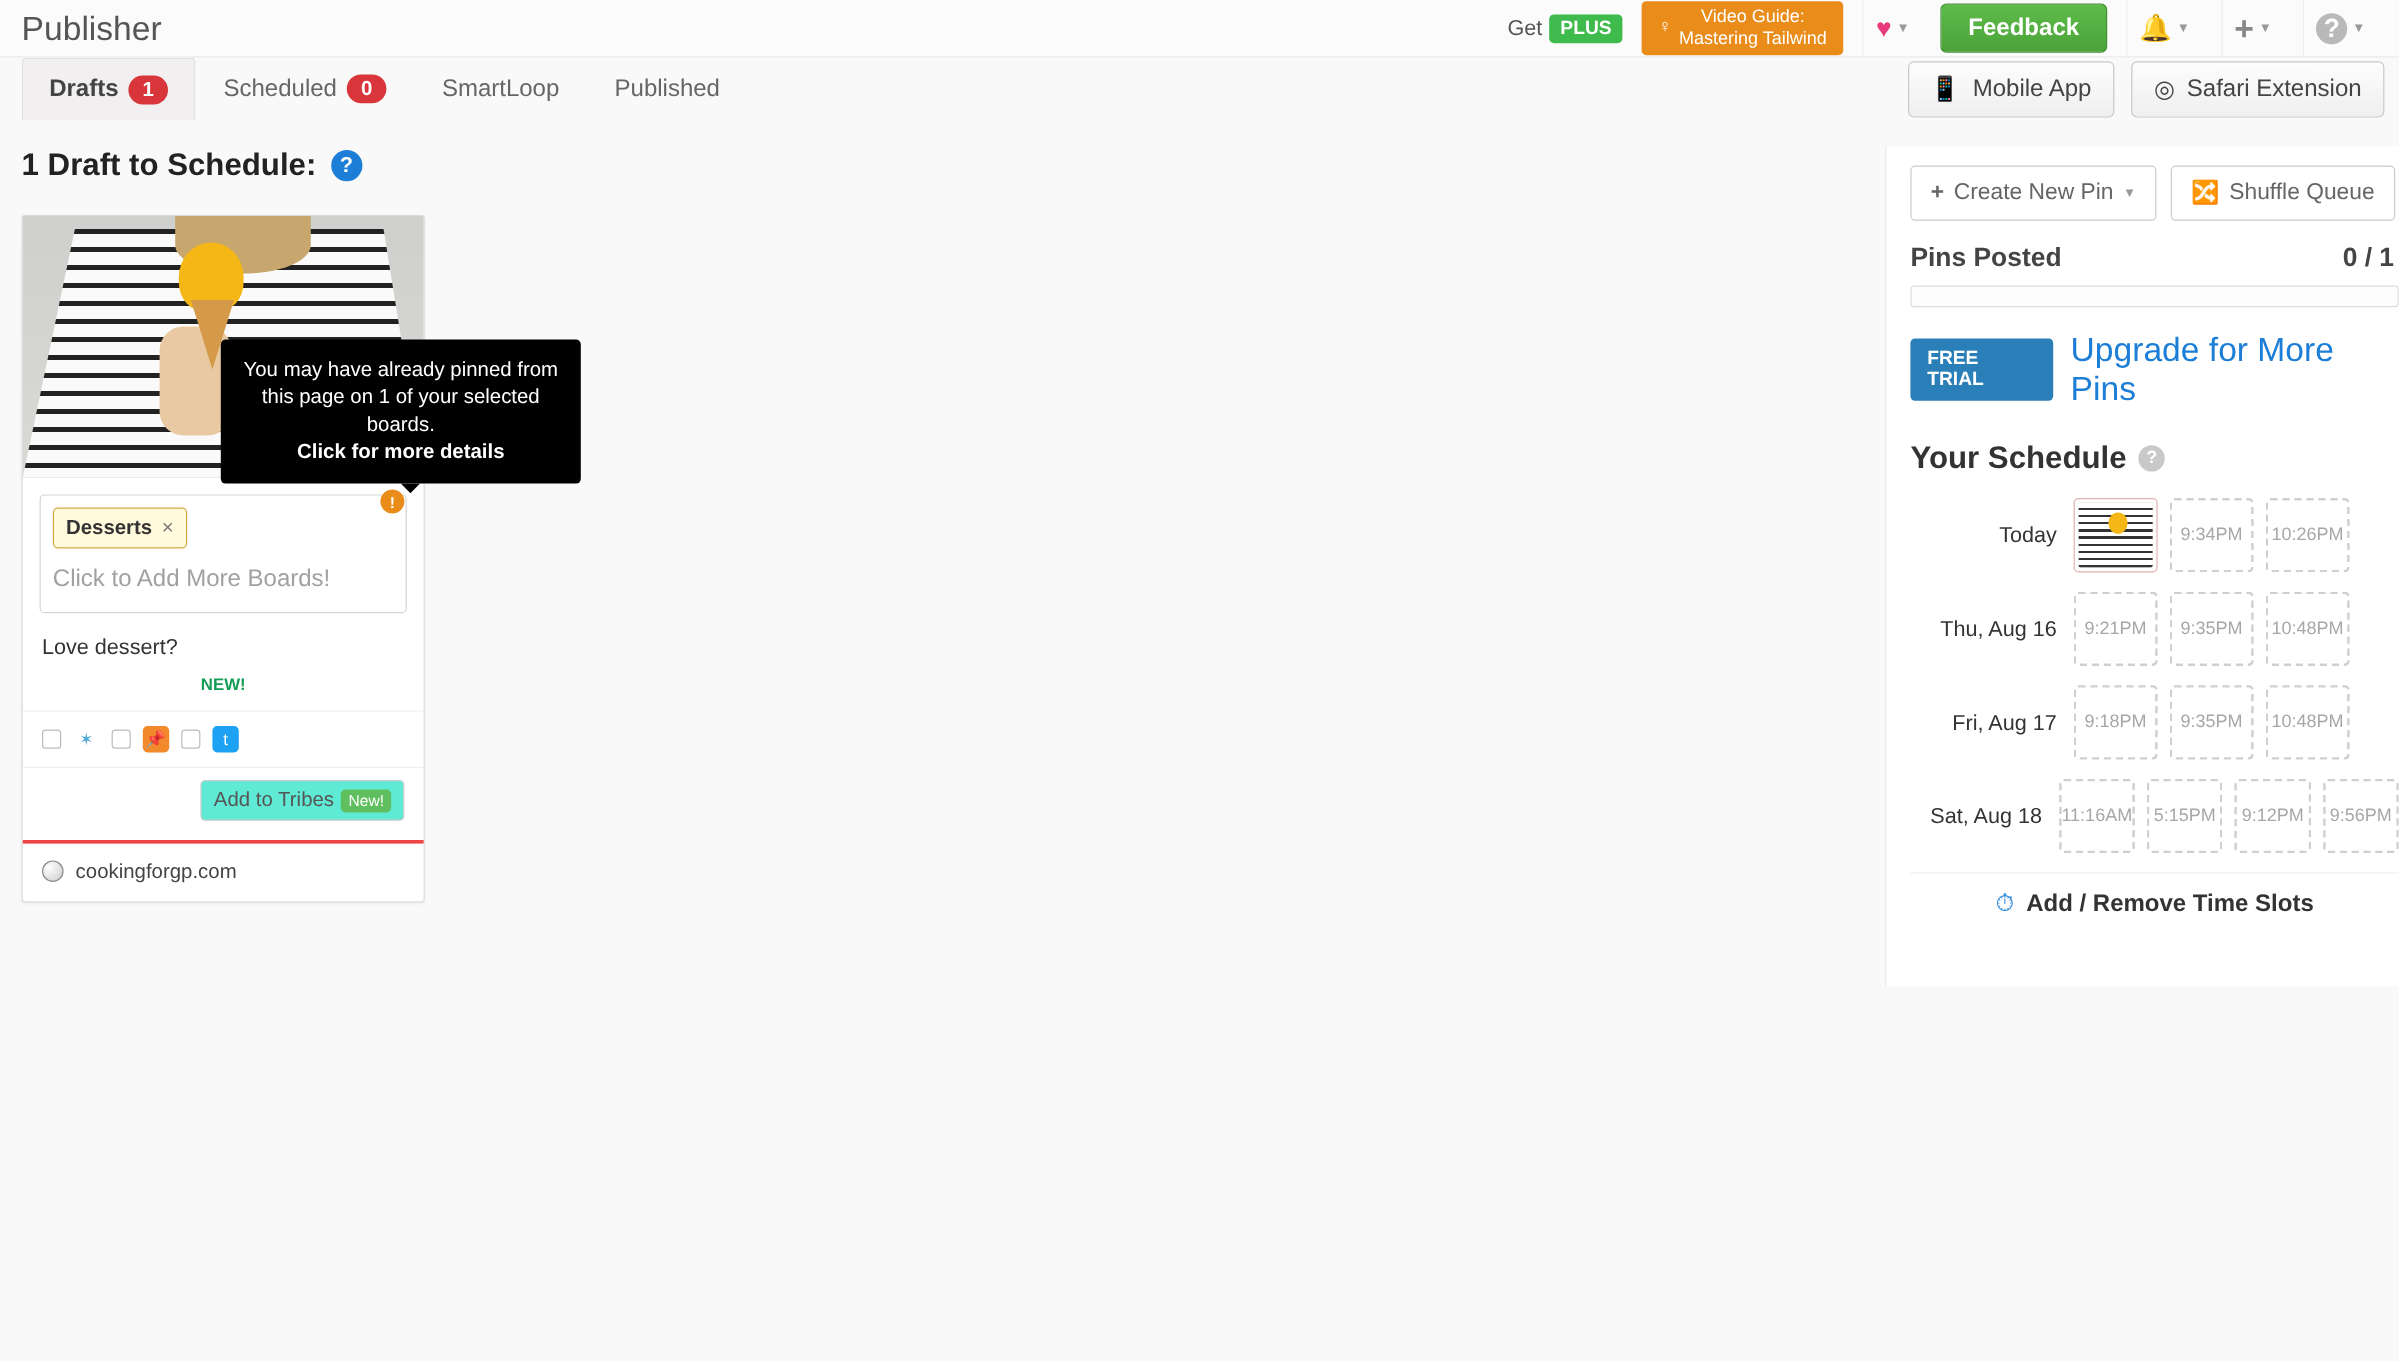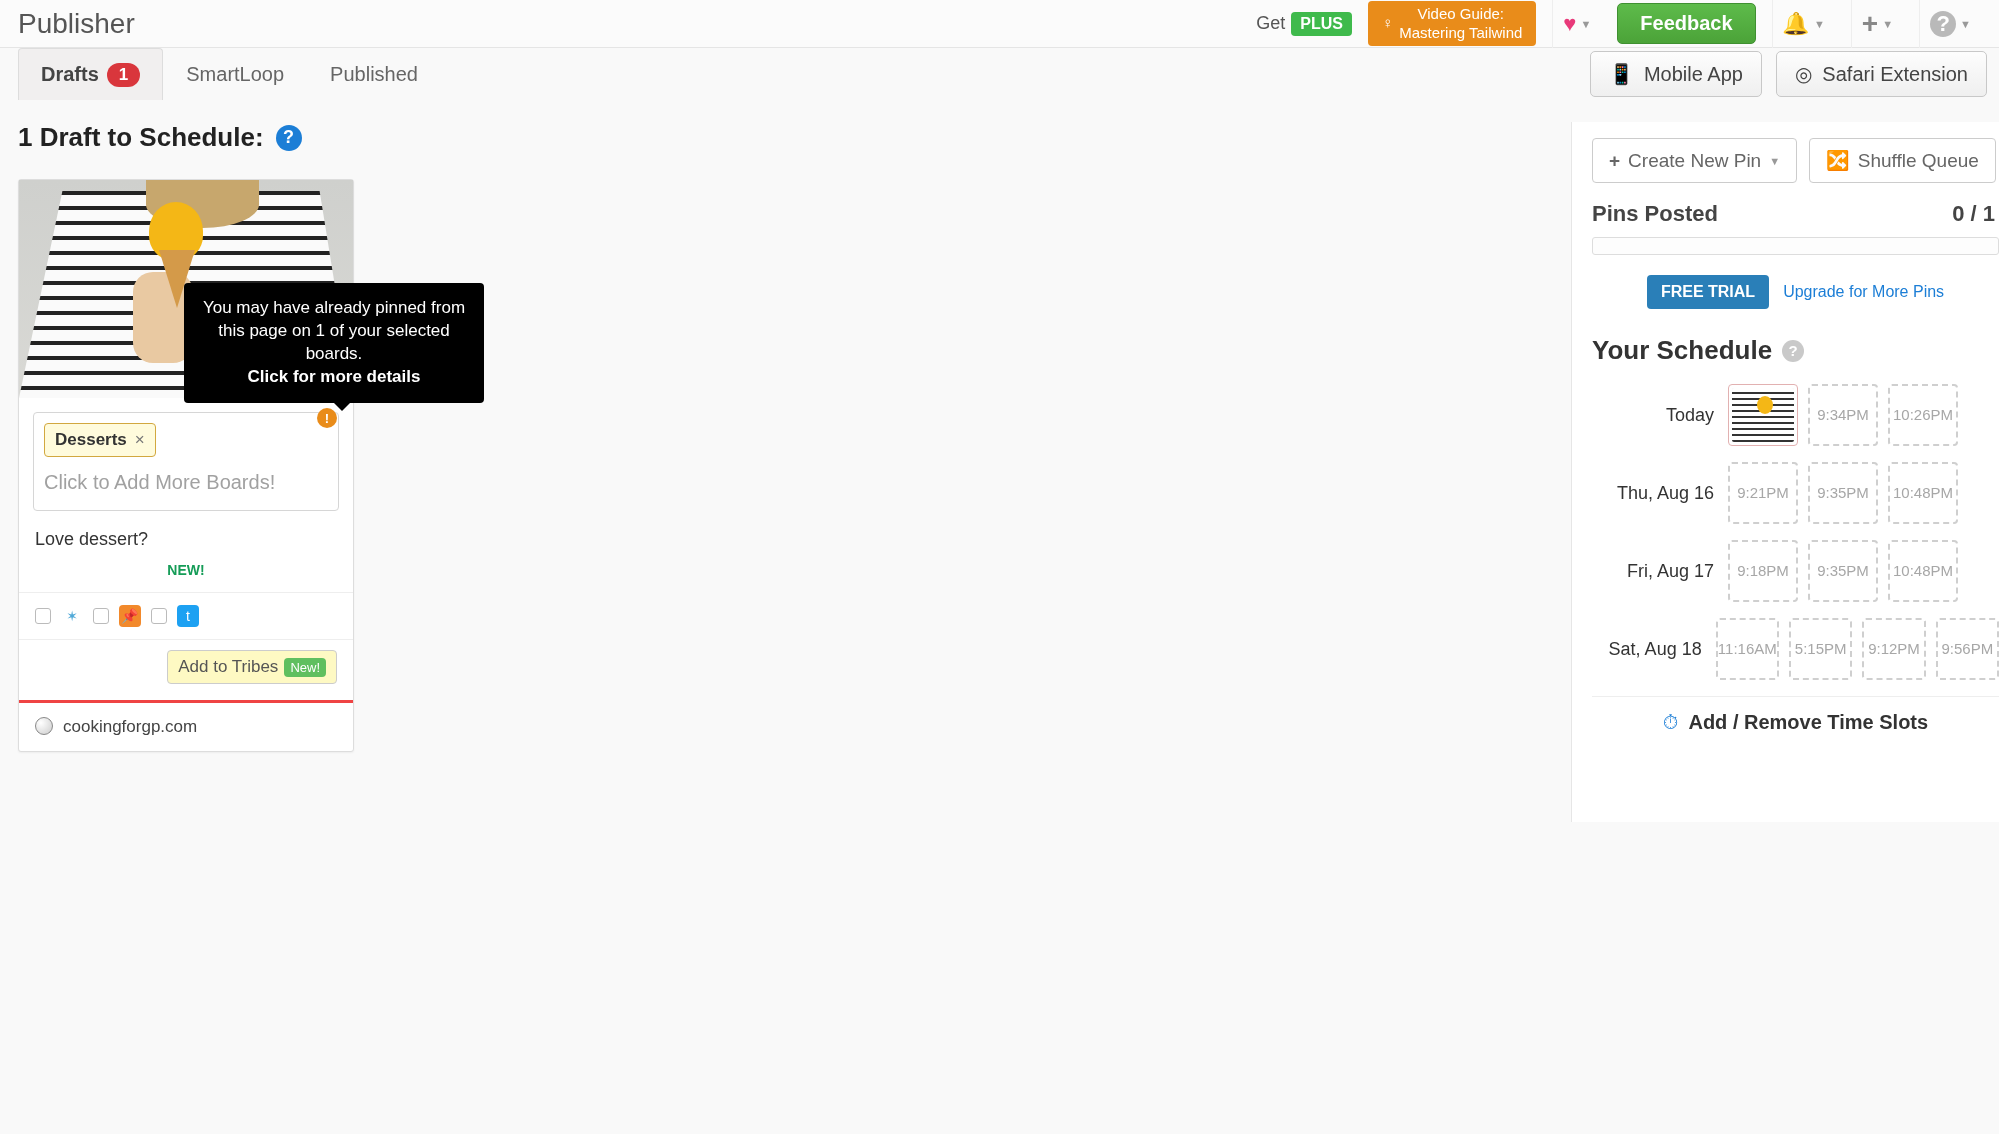--- a/index.html
+++ b/index.html
@@ -85,34 +85,34 @@
     .desc-row { padding: 4px 16px 12px; font-size:18px; color:#333; }
     .new-row { padding: 0 16px 14px; font-size:14px; color:#159c57; font-weight:700; text-align:center;}
     
     .share-row { display:flex; align-items:center; gap:10px; padding: 12px 16px; border-top:1px solid #eee; border-bottom:1px solid #eee;}
     .cb { width:16px; height:16px; border:1px solid #bbb; border-radius:3px; background:#fff;}
     .mini-icon { width:22px; height:22px; border-radius:4px; display:inline-flex; align-items:center; justify-content:center; font-size:14px; color:#fff;}
     .pin-ic { background:#f2892b;}
     .blogl { background:transparent; color:#4fa9d8;}
     .twitter-ic { background:#1da1f2;}
     .tribes-row { padding: 10px 16px 16px; text-align:right;}
-    .tribes-btn { border:1px solid #ccc; border-radius:4px; padding:6px 10px; font-size:17px; color:#555; background:#fef9c3; display:inline-flex; align-items:center; gap:6px;}
+    .tribes-btn { border:1px solid #ccc; border-radius:4px; padding:6px 10px; font-size:17px; color:#555; background:#5eead4; display:inline-flex; align-items:center; gap:6px;}
     .new-badge-sm { background:#5fbf5f; color:#fff; padding:2px 6px; border-radius:4px; font-size:13px;}
     .source-row { display:flex; align-items:flex-start; gap:10px; padding: 14px 16px; border-top:3px solid #ef4444; font-size:17px; color:#444;}
     .globe { width:18px; height:18px; border-radius:50%; border:1px solid #888; background: radial-gradient(circle at 30% 30%, #fff, #ccc);}
     
     
     .right-col { width: 428px; border-left: 1px solid #e6e6e6; background:#fff; padding: 16px 0 0 20px; min-height: 700px; flex-shrink:0;}
     .rc-top { display:flex; gap:12px; margin-bottom:18px; padding-right: 0;}
     .rc-btn { border:1px solid #ccc; border-radius:4px; padding:10px 16px; font-size:19px; color:#666; background:#fff; display:flex; align-items:center; gap:8px; cursor:pointer;}
     .pins-posted-row { display:flex; justify-content:space-between; align-items:center; font-size:22px; font-weight:600; color:#444; padding-right:4px;}
     .progress-bar { margin-top:10px; border:1px solid #ddd; height:18px; border-radius:3px; background:#fdfdfd;}
     .trial-row { display:flex; gap:14px; align-items:center; justify-content:center; margin-top:20px;}
     .trial-badge { background:#2a7fb8; color:#fff; padding:8px 14px; border-radius:4px; font-weight:700; font-size:16px;}
-    .upgrade-link { color:#1c7ed6; font-size:16px; cursor:pointer;}
+    .upgrade-link { color:#1c7ed6; font-size:28px; cursor:pointer;}
     .schedule-title-row { display:flex; align-items:center; justify-content:flex-start; gap:10px; margin-top:26px;}
     .schedule-title { font-size:26px; font-weight:700; color:#333;}
     .help-gray { width:22px; height:22px; border-radius:50%; background:#c9c9c9; color:#fff; display:inline-flex; align-items:center; justify-content:center; font-size:15px; font-weight:700;}
     
     .sched-grid { margin-top:18px;}
     .sched-row { display:flex; align-items:center; gap:10px; margin-bottom:16px;}
     .sched-day { width:126px; text-align:right; font-size:18px; color:#333; padding-right:4px;}
     .slot { width:70px; height:62px; border:2px dashed #cfcfcf; border-radius:4px; display:flex; flex-direction:row; align-items:center; justify-content:center; font-size:15px; color:#a7a7a7; line-height:1.3;}
     .slot.filled { border:1px solid #e2b1b1; padding:3px;}
     .slot.filled .mini-thumb { width:100%; height:100%; background:#eaeae6; position:relative; border-radius:2px; overflow:hidden;}
@@ -160,20 +160,24 @@
     </div>
   </div>
 </div>
 
 <div class="tabs-row">
   <div class="tab active">
     <span>Drafts</span>
     <span class="count-badge">1</span>
   </div>
   <div class="tab">
+    <span>Scheduled</span>
+    <span class="count-badge">0</span>
+  </div>
+  <div class="tab">
     <span>SmartLoop</span>
   </div>
   <div class="tab">
     <span>Published</span>
   </div>
   <div class="ext-buttons">
     <div class="ext-btn">
       <span>📱</span>
       <span>Mobile App</span>
     </div>

